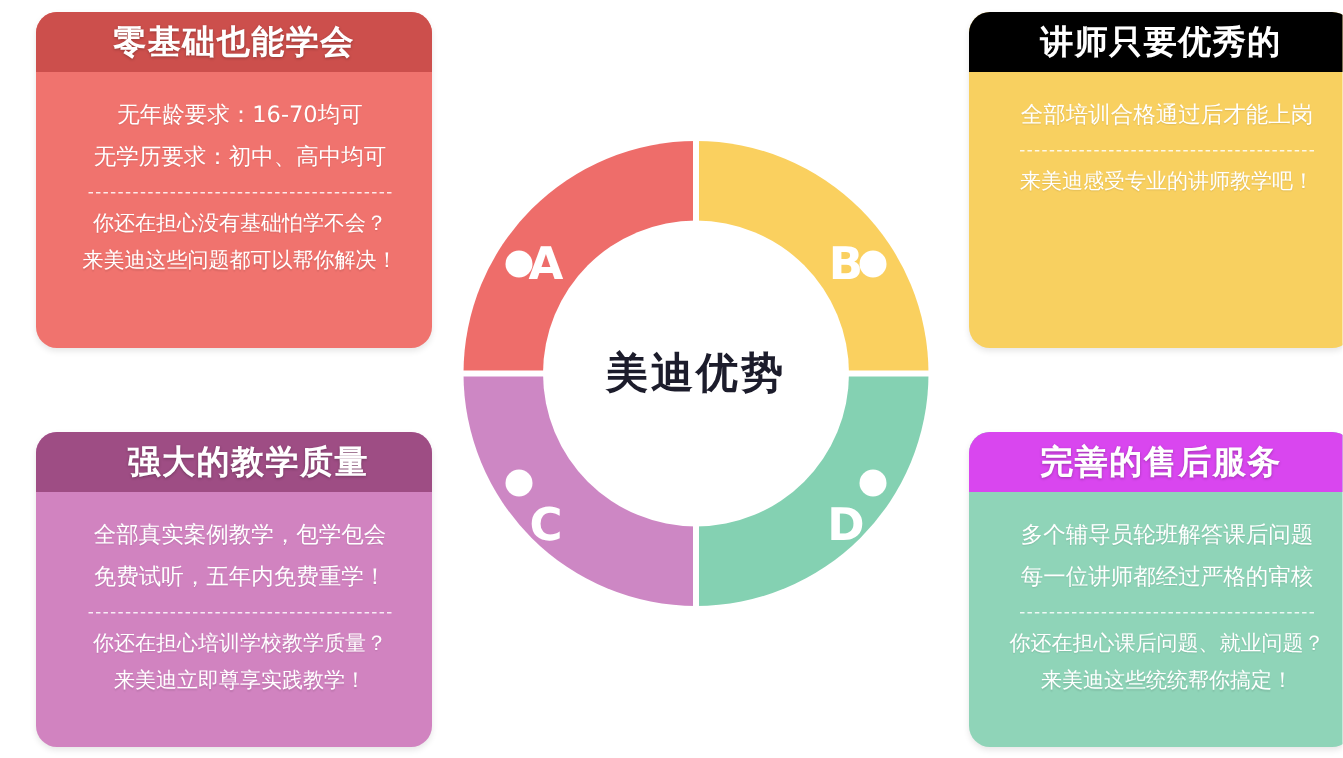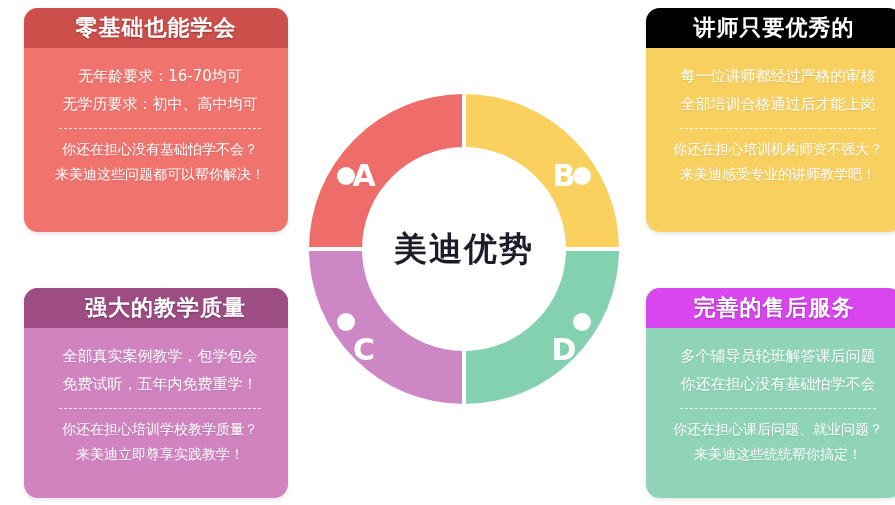--- a/index.html
+++ b/index.html
@@ -83,21 +83,21 @@
     font-weight:bold;
     fill:#ffffff;
   }
   #donut-center-text{
     position:absolute;
     left:0;top:0;width:318px;height:318px;
     display:flex;align-items:center;justify-content:center;
     pointer-events:none;
   }
   #donut-center-text span{
-    font-size:33px;
+    font-size:28px;
     font-weight:bold;
     color:#1c1c2b;
     letter-spacing:2px;
     white-space:nowrap;
   }
 </style>
 </head>
 <body>
 
 <div id="stage">
@@ -113,24 +113,22 @@
       <div class="line small">你还在担心没有基础怕学不会？</div>
       <div class="line small">来美迪这些问题都可以帮你解决！</div>
     </div>
   </div>
 
   <div class="card" id="card-b" style="background: rgb(248, 208, 96);">
     <div class="card-header" style="background: #000000;">
       <div class="card-title">讲师只要优秀的</div>
     </div>
     <div class="card-body">
-      <div class="line">每一位讲师都经过严格的审核</div>
       <div class="line">全部培训合格通过后才能上岗</div>
       <div class="sep"></div>
-      <div class="line small">你还在担心培训机构师资不强大？</div>
       <div class="line small">来美迪感受专业的讲师教学吧！</div>
     </div>
   </div>
 
   <div class="card" id="card-c" style="background: rgb(209, 131, 192);">
     <div class="card-header" style="background: rgb(158, 77, 132); padding-left: 19px;">
       <div class="card-title">强大的教学质量</div>
     </div>
     <div class="card-body">
       <div class="line">全部真实案例教学，包学包会</div>
@@ -140,21 +138,21 @@
       <div class="line small">来美迪立即尊享实践教学！</div>
     </div>
   </div>
 
   <div class="card" id="card-d" style="background: rgb(143, 212, 184);">
     <div class="card-header" style="background: #d946ef;">
       <div class="card-title">完善的售后服务</div>
     </div>
     <div class="card-body">
       <div class="line">多个辅导员轮班解答课后问题</div>
-      <div class="line">你还在担心没有基础怕学不会</div>
+      <div class="line">每一位讲师都经过严格的审核</div>
       <div class="sep"></div>
       <div class="line small">你还在担心课后问题、就业问题？</div>
       <div class="line small">来美迪这些统统帮你搞定！</div>
     </div>
   </div>
 
   <div id="donut-wrap">
     <svg id="donut-svg" viewBox="0 0 318 318" xmlns="http://www.w3.org/2000/svg">
       <defs>
 

